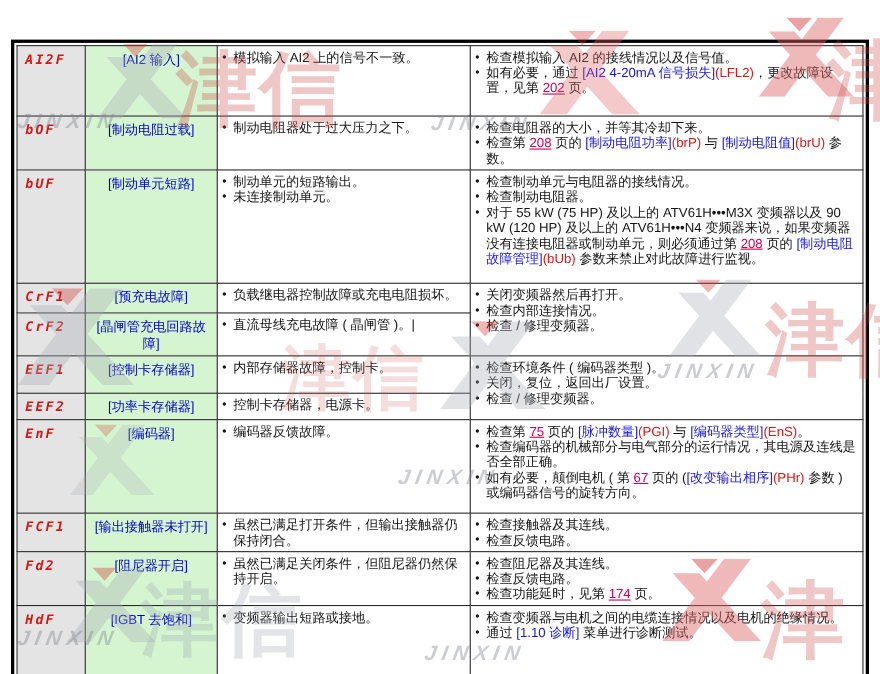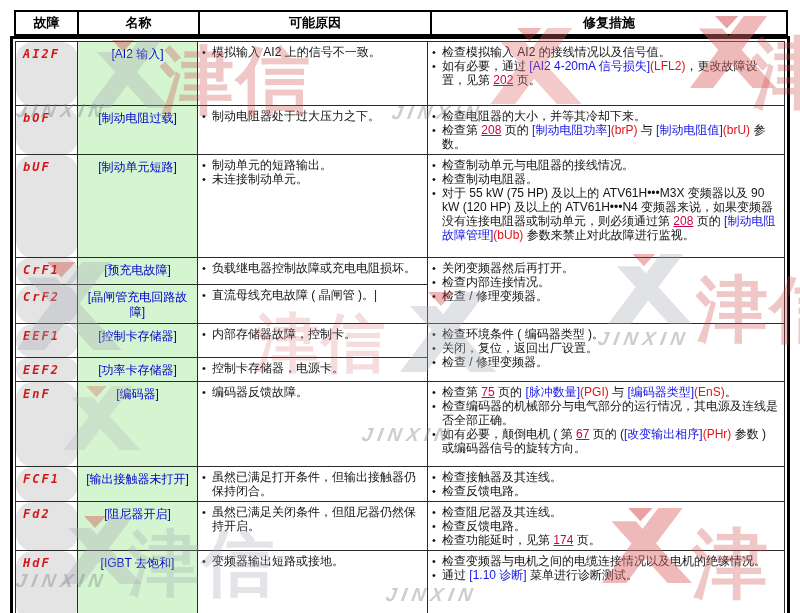--- a/index.html
+++ b/index.html
@@ -29,21 +29,21 @@
   }
   .fault-table td{
     border:1px solid #2a2a2a;vertical-align:top;
     padding:3px 4px;font-size:12px;line-height:14px;color:#141414;
     overflow:hidden;
   }
   td.code-cell{
     background:var(--code-bg,#e4e4e4);
     font-family:"DejaVu Sans Mono",monospace;font-style:italic;font-weight:bold;
     color:var(--fault-code,#d31717);font-size:12px;letter-spacing:2px;
-    padding-left:7px;padding-top:5px;white-space:nowrap;border-radius:17px;
+    padding-left:7px;padding-top:5px;white-space:nowrap;
   }
   td.name-cell{
     background:var(--name-bg,#d5f5d0);color:var(--name-text,#0000cd);
     font-size:12px;line-height:15px;padding-top:5px;text-align:center;
   }
   .bullet{display:flex;}
   .bullet .dot{flex:0 0 10px;text-align:left;font-size:11px;}
   .bullet .btxt{flex:1 1 auto;}
   .seg-param{color:var(--param-blue,#1414e6);}
   .seg-code{color:var(--code-red,#e01414);}
@@ -67,36 +67,20 @@
   .xlogo .arm{fill:#a8adb6;}
   .xlogo .tip{fill:#d23030;}
   .xlogo.red .arm{fill:#d66;}
   .op25{opacity:.25}.op35{opacity:.35}.op45{opacity:.45}
 </style>
 </head>
 <body>
 
 <div class="page">
 
-  <table class="hdr-table">
-    <colgroup>
-        <col style="width:63px">
-        <col style="width:121px">
-        <col style="width:232px">
-        <col>
-      </colgroup>
-    <tbody>
-        <tr>
-      <th>故障</th>
-      <th>名称</th>
-      <th>可能原因</th>
-      <th>修复措施</th>
-    </tr>
-  </tbody>
-    </table>
 
   <div class="body-frame">
     <table class="fault-table">
       <colgroup>
           <col style="width:62px">
           <col style="width:120px">
           <col style="width:230px">
           <col>
         </colgroup>
       <tbody>

